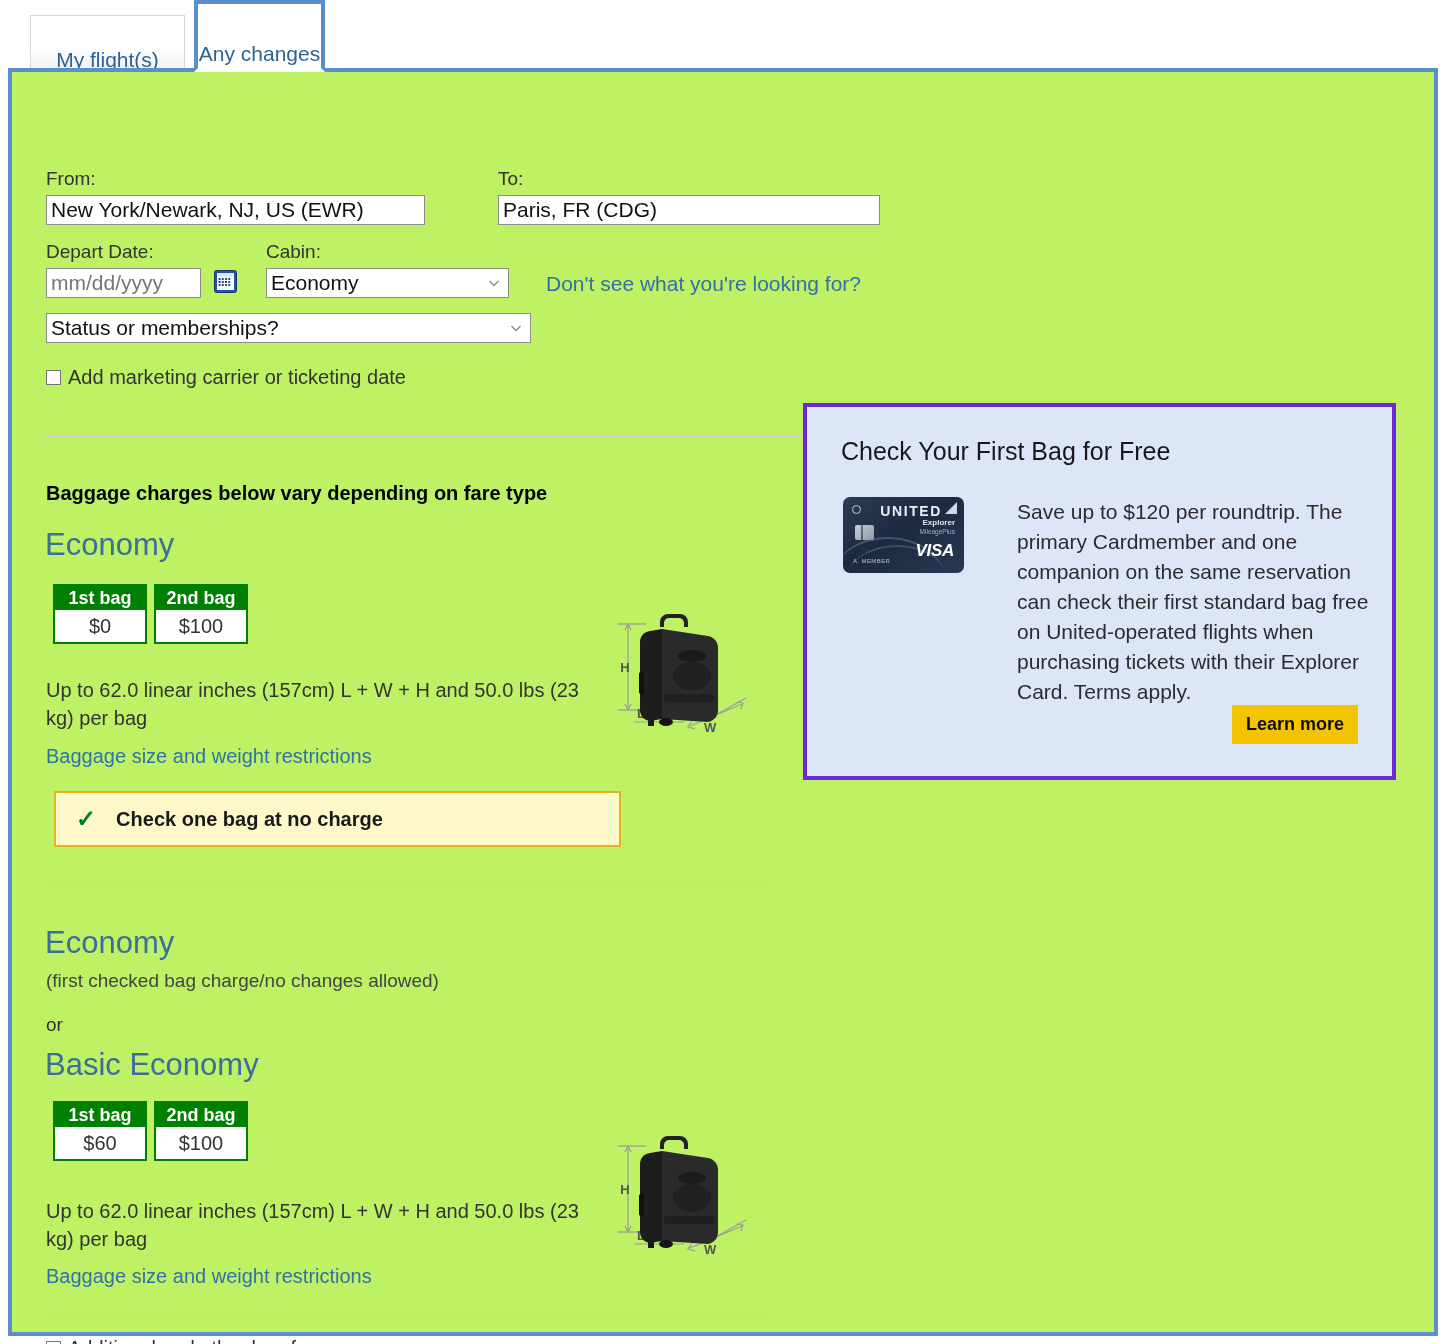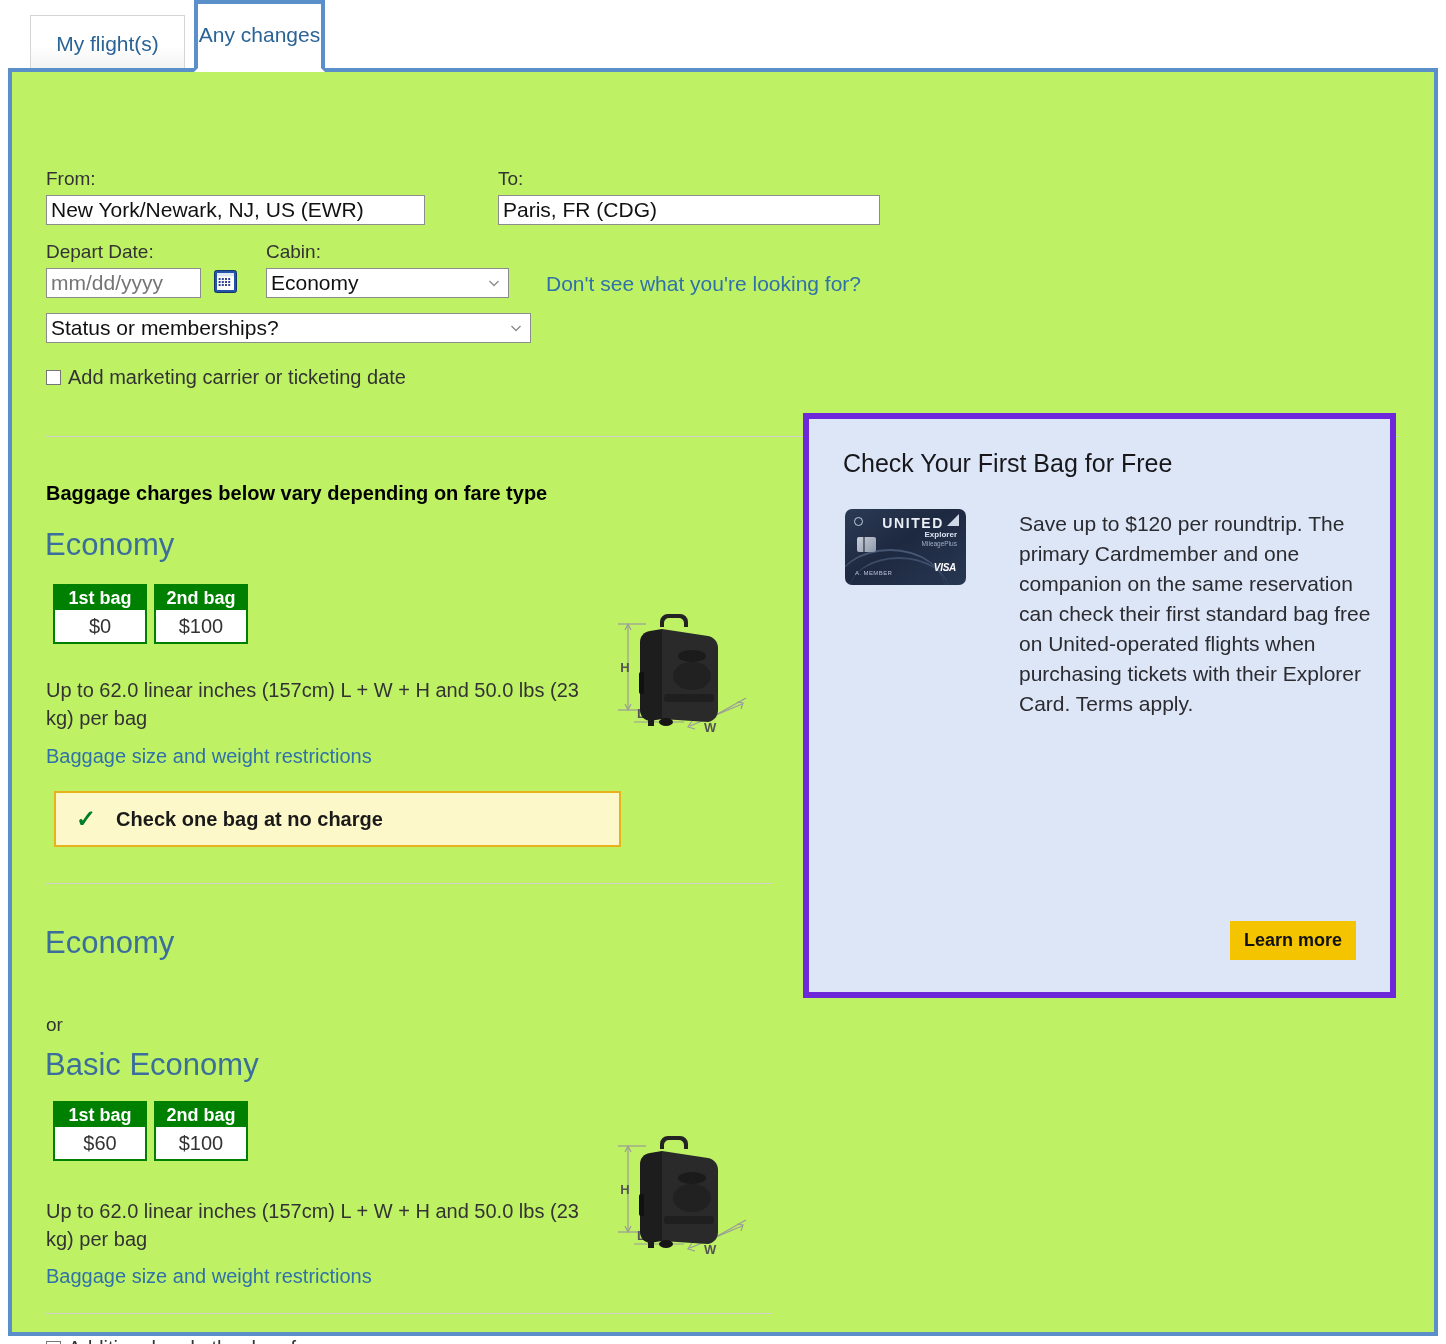--- a/index.html
+++ b/index.html
@@ -20,21 +20,21 @@
   #tabbar {
     position: absolute;
     left: 0; top: 0;
     width: 1446px; height: 72px;
   }
   .tab {
     position: absolute;
     bottom: 0;
     height: 58px;
     display: flex;
-    align-items: center;
+    align-items: flex-end;
     justify-content: center;
     font-size: 21px;
     color: #2a6496;
     cursor: pointer;
     background: linear-gradient(to bottom, #ffffff 0%, #ffffff 55%, #f0f0f0 100%);
   }
   .tab.inactive {
     left: 30px;
     width: 155px;
     border: 1px solid #d5d5d5;
@@ -258,24 +258,24 @@
     position: absolute;
     left: 34px; top: 1265px;
     display: flex; align-items: center;
     cursor: pointer;
   }
   #addl-row span.lbl { margin-left: 7px; font-size: 20px; color: #333333; }
 
   
   #promo {
     position: absolute;
-    left: 791px; top: 341px;
-    width: 593px; height: 585px;
+    left: 791px; top: 331px;
+    width: 593px; height: 377px;
     background: #dde6f7;
-    border: 6px solid #6d28d9;
+    border: 4px solid #6d28d9;
   }
   #promo-title {
     position: absolute;
     left: 34px; top: 30px;
     font-size: 25px;
     color: #18181c;
   }
   #promo-card {
     position: absolute;
     left: 36px; top: 90px;
@@ -332,21 +332,21 @@
     width: 100px; height: 34px;
     border-top: 2px solid rgba(120,140,175,.35);
     border-radius: 50%/100% 100% 0 0;
   }
   #promo-card .cc-name {
     position: absolute; left: 10px; bottom: 9px;
     font-size: 6px; color: #b6c0d2; letter-spacing: .4px;
   }
   #promo-card .cc-visa {
     position: absolute; right: 10px; bottom: 12px;
-    font-size: 10px; font-style: italic; font-weight: bold;
+    font-size: 17px; font-style: italic; font-weight: bold;
     color: #ffffff; letter-spacing: -.3px;
   }
   #promo-text {
     position: absolute;
     left: 210px; top: 90px;
     width: 352px;
     font-size: 21px;
     line-height: 1.43;
     color: #2b2b30;
   }
@@ -499,20 +499,21 @@
     </div>
 
     <div id="callout">
       <span class="chk">✓</span>
       <span class="ctext">Check one bag at no charge</span>
     </div>
 
     <div class="hr-full" id="hr-2"></div>
 
     <div class="cabin-title" id="econ-title-2">Economy</div>
+    <div id="econ-sub-2">(first checked bag charge/no changes allowed)</div>
     <div id="or-text">or</div>
     <div class="cabin-title" id="basic-title">Basic Economy</div>
 
     <div class="badge-group" id="badges-2">
       <div class="badge">
         <div class="bhead">1st bag</div>
         <div class="bval">$60</div>
       </div>
       <div class="badge">
         <div class="bhead">2nd bag</div>

